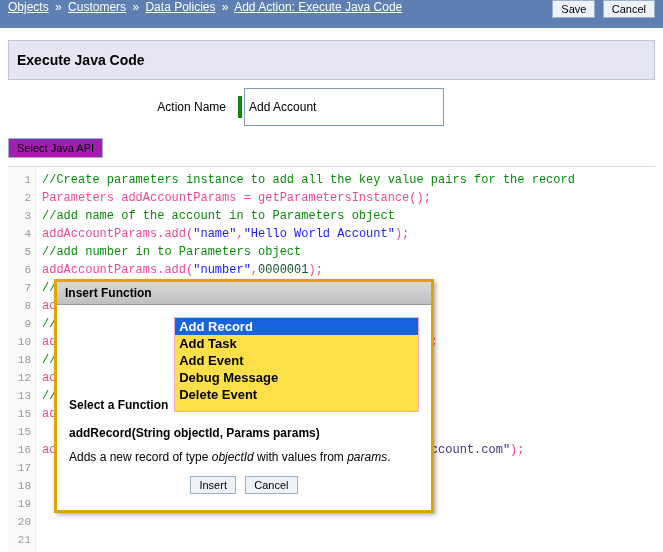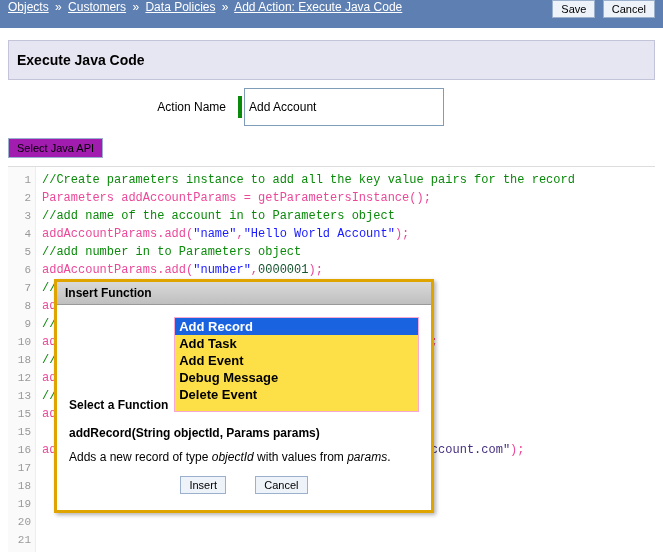--- a/index.html
+++ b/index.html
@@ -143,21 +143,21 @@
   .sig { font-weight: bold; margin-top: 14px; }
   .desc { margin-top: 10px; line-height: 1.3; }
   .desc .em { font-style: italic; }
   .dlg-btns { text-align: center; padding: 10px 0 4px 0; }
   .dlg-btns button {
     font-family: Arial;
     font-size: 11px;
     padding: 2px 8px;
     background: #eef2f9;
     border: 1px solid #9bb0cd;
-    margin: 0 13px;
+    margin: 0 3px;
     cursor: pointer;
   }
 </style>
 </head>
 <body>
 
 <div class="topbar">
   <div class="breadcrumb">
     <a>Objects</a>
     <span class="sep">»</span>

